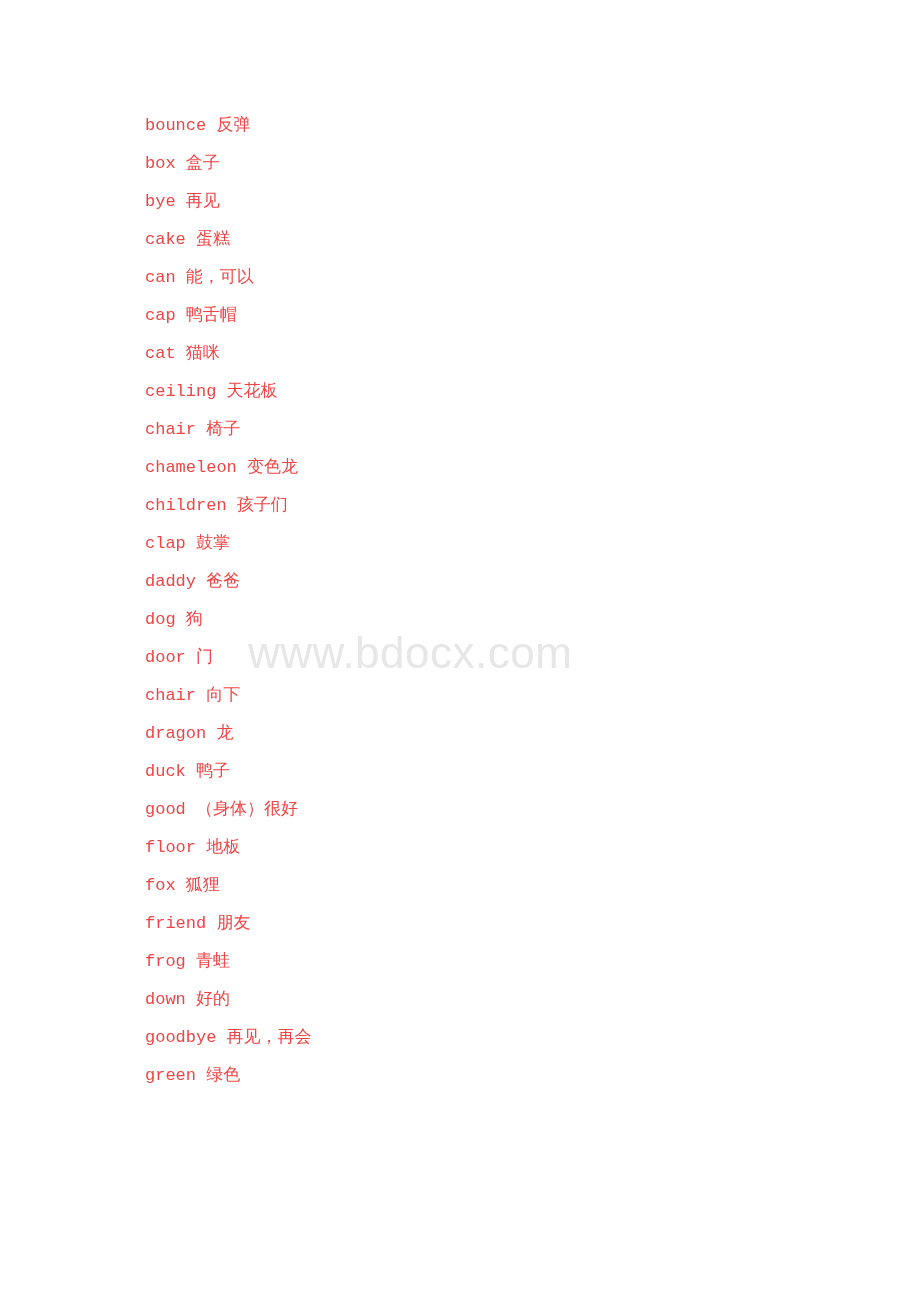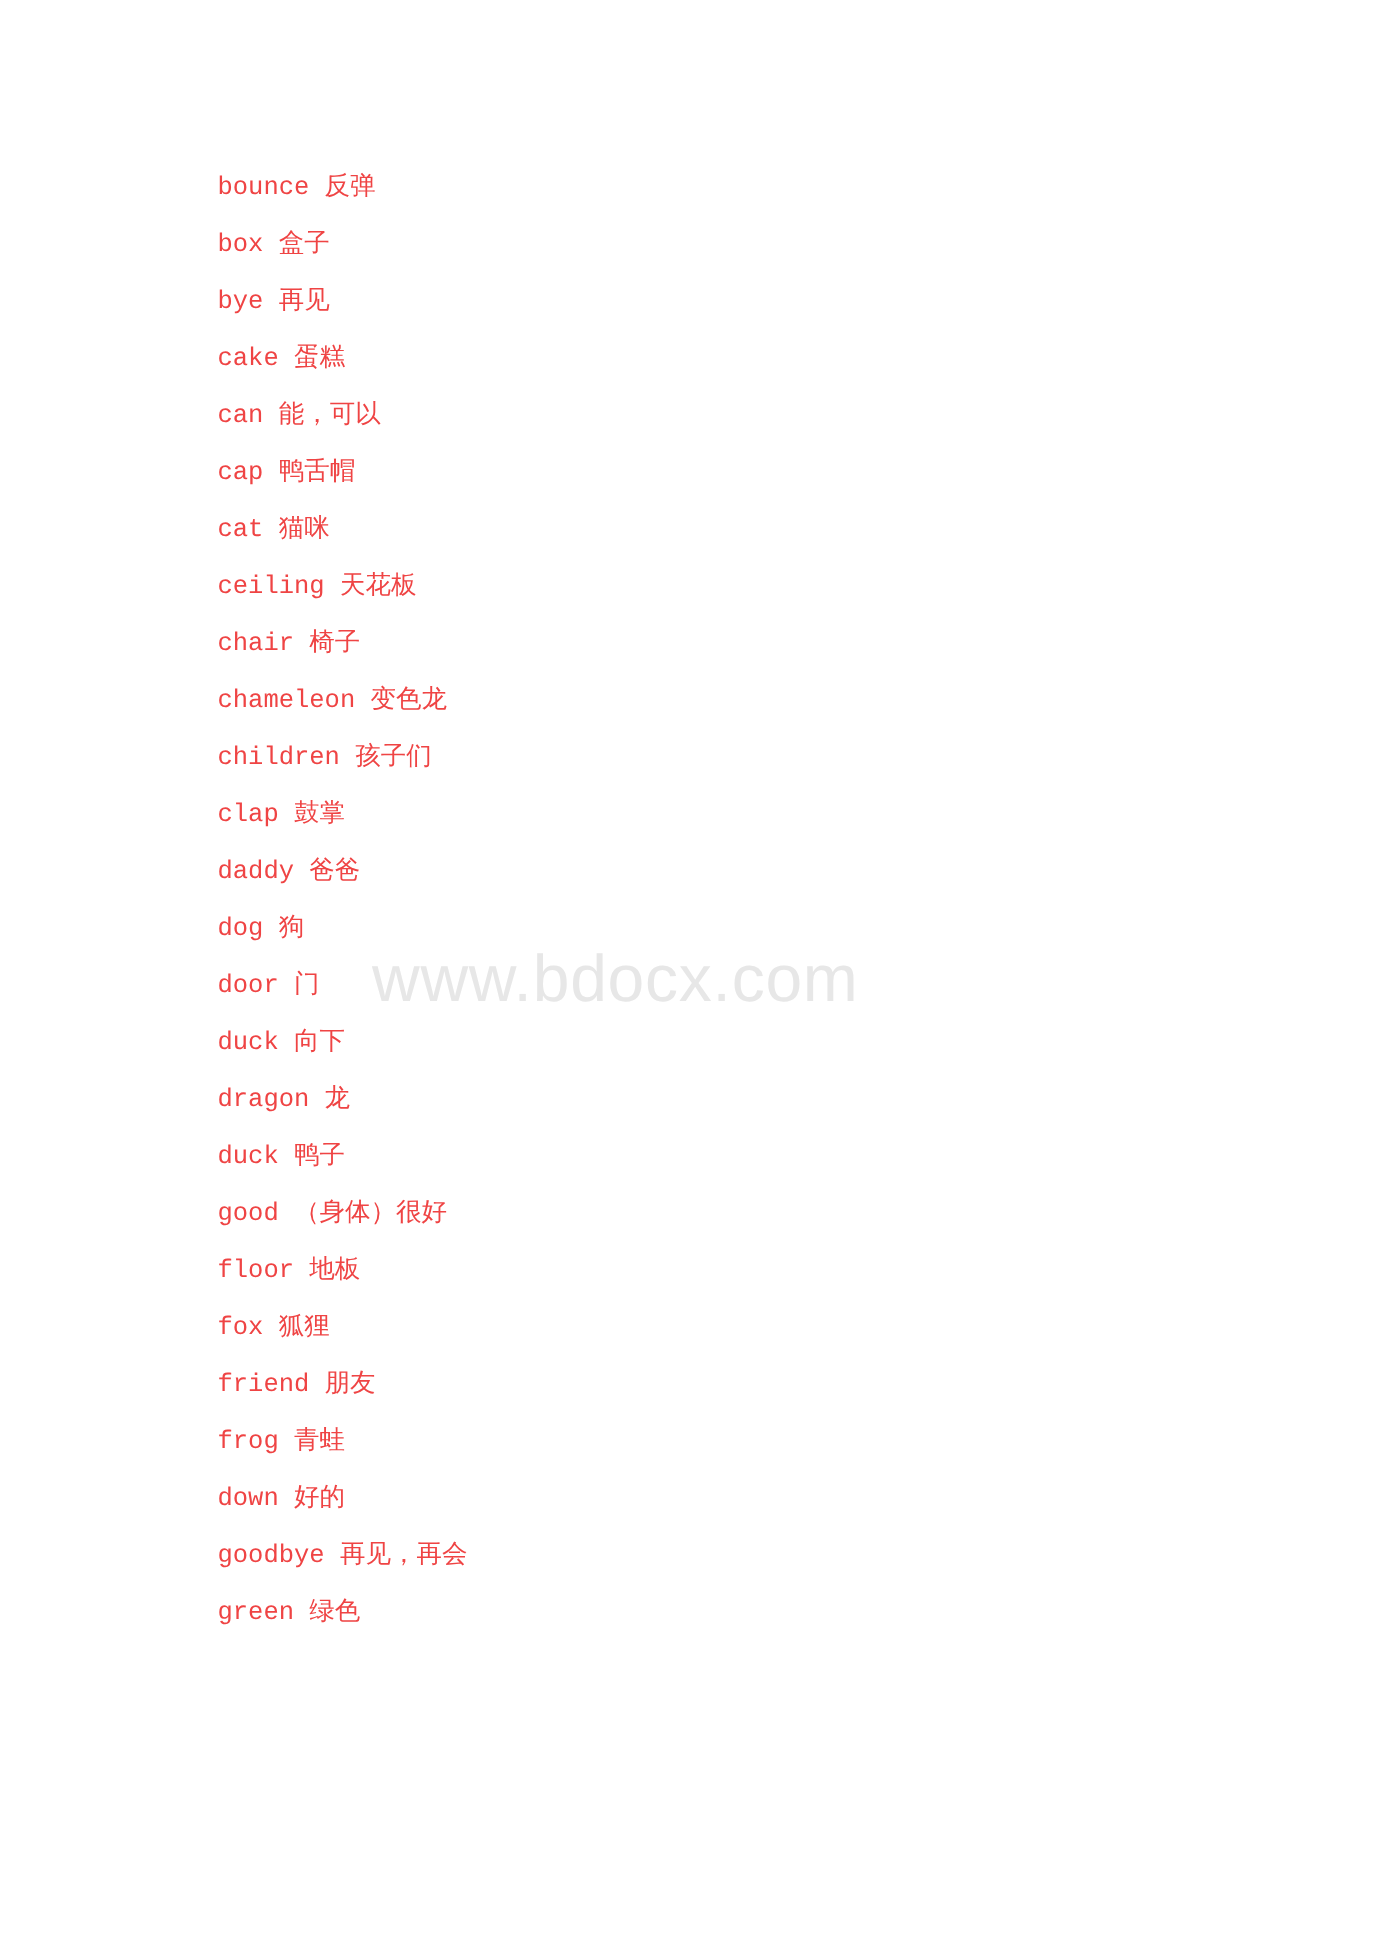--- a/index.html
+++ b/index.html
@@ -64,21 +64,21 @@
       <li class="vocab-entry">cap 鸭舌帽</li>
       <li class="vocab-entry">cat 猫咪</li>
       <li class="vocab-entry">ceiling 天花板</li>
       <li class="vocab-entry">chair 椅子</li>
       <li class="vocab-entry">chameleon 变色龙</li>
       <li class="vocab-entry">children 孩子们</li>
       <li class="vocab-entry">clap 鼓掌</li>
       <li class="vocab-entry">daddy 爸爸</li>
       <li class="vocab-entry">dog 狗</li>
       <li class="vocab-entry">door 门</li>
-      <li class="vocab-entry">duck 向下</li>
+      <li class="vocab-entry">chair 向下</li>
       <li class="vocab-entry">dragon 龙</li>
       <li class="vocab-entry">duck 鸭子</li>
       <li class="vocab-entry">good （身体）很好</li>
       <li class="vocab-entry">floor 地板</li>
       <li class="vocab-entry">fox 狐狸</li>
       <li class="vocab-entry">friend 朋友</li>
       <li class="vocab-entry">frog 青蛙</li>
       <li class="vocab-entry">down 好的</li>
       <li class="vocab-entry">goodbye 再见，再会</li>
       <li class="vocab-entry">green 绿色</li>

